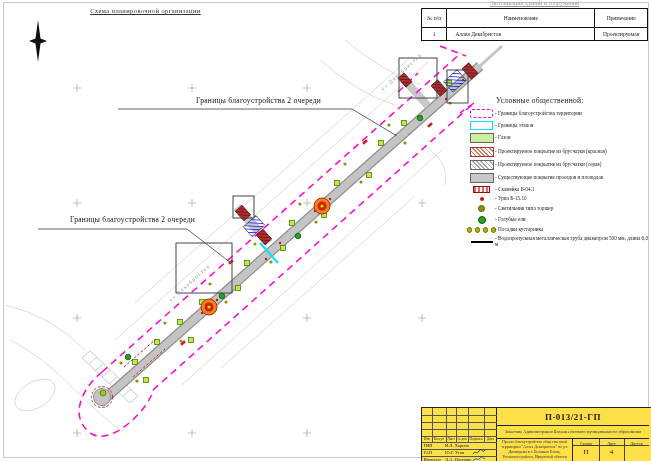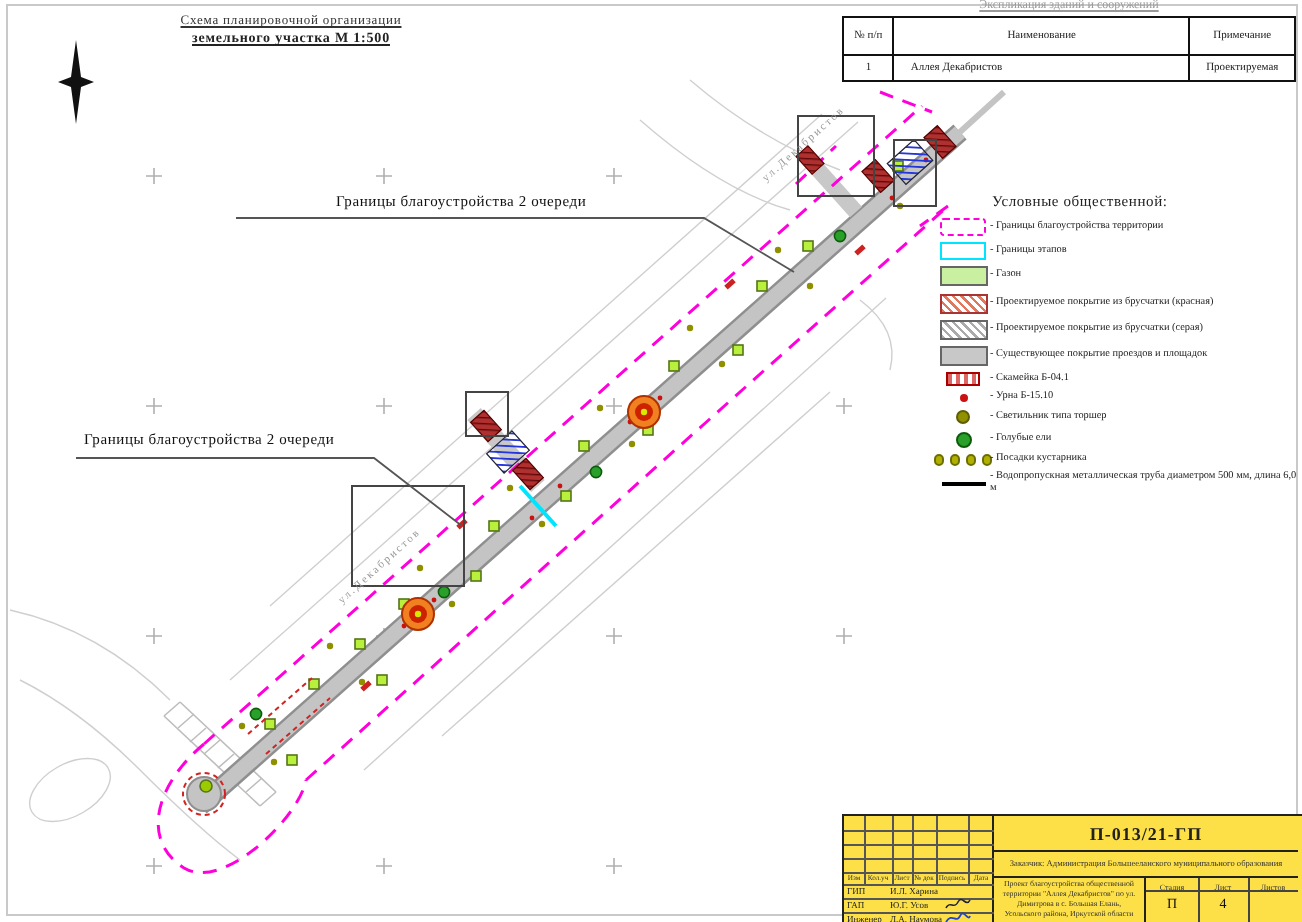--- a/index.html
+++ b/index.html
@@ -18,21 +18,21 @@
                 font-size:6px;color:#9a9a9a;text-decoration:underline;}
   .expl{position:absolute;left:421px;top:8px;width:227px;border-collapse:collapse;
         font-size:5.5px;}
   .expl td,.expl th{border:1px solid #111;padding:0;vertical-align:middle;}
   .expl th{font-weight:normal;height:18px;text-align:center;}
   .expl td{height:12px;text-align:center;}
   .expl .c0{width:26px;} .expl .c1{width:148px;} .expl .c2{width:53px;}
   .expl td.name{text-align:left;padding-left:8px;}
 
   
-  .stage-label{position:absolute;font-size:7.5px;color:#111;white-space:nowrap;letter-spacing:.3px;}
+  .stage-label{position:absolute;font-size:7.5px;color:#111;white-space:nowrap;letter-spacing:.3px;margin-left:28px;}
   .lbl2{left:168px;top:96px;} .lbl1{left:42px;top:215px;}
 
   
   .legend{position:absolute;left:468px;top:96px;width:182px;}
   .legend .lg-title{font-size:7.5px;margin:0 0 4px 28px;letter-spacing:.3px;}
   .lg-row{display:flex;align-items:center;margin-bottom:3.2px;}
   .lg-sw{width:27px;display:flex;justify-content:center;align-items:center;flex:none;}
   .lg-lbl{font-size:5.2px;color:#222;line-height:1.15;}
   .sw-magenta{width:21px;height:7px;border:1.5px dashed #ff00dd;border-radius:2px;}
   .sw-cyan{width:21px;height:7px;border:1.5px solid #00e5ff;}
@@ -256,21 +256,20 @@
     </g>
 
     <text transform="translate(171,302) rotate(-42)" font-size="5.5" fill="#999" letter-spacing="1.2" font-family="Liberation Serif,serif">ул.Декабристов</text>
     <text transform="translate(383,91) rotate(-42)" font-size="5.5" fill="#999" letter-spacing="1.2" font-family="Liberation Serif,serif">ул.Декабристов</text>
 
     <polygon points="38,20 40.5,38.5 47,41 40.5,43.5 38,62 35.5,43.5 29,41 35.5,38.5" fill="#111"></polygon>
   </svg>
 
   <div class="main-title">
     <div class="t1">Схема планировочной организации</div>
-    <div class="t2">земельного участка М 1:500</div>
   </div>
 
   <div class="expl-caption">Экспликация зданий и сооружений</div>
   <table class="expl">
     <tbody>
         <tr>
       <th class="c0">№ п/п</th>
       <th class="c1">Наименование</th>
       <th class="c2">Примечание</th>
     </tr>

